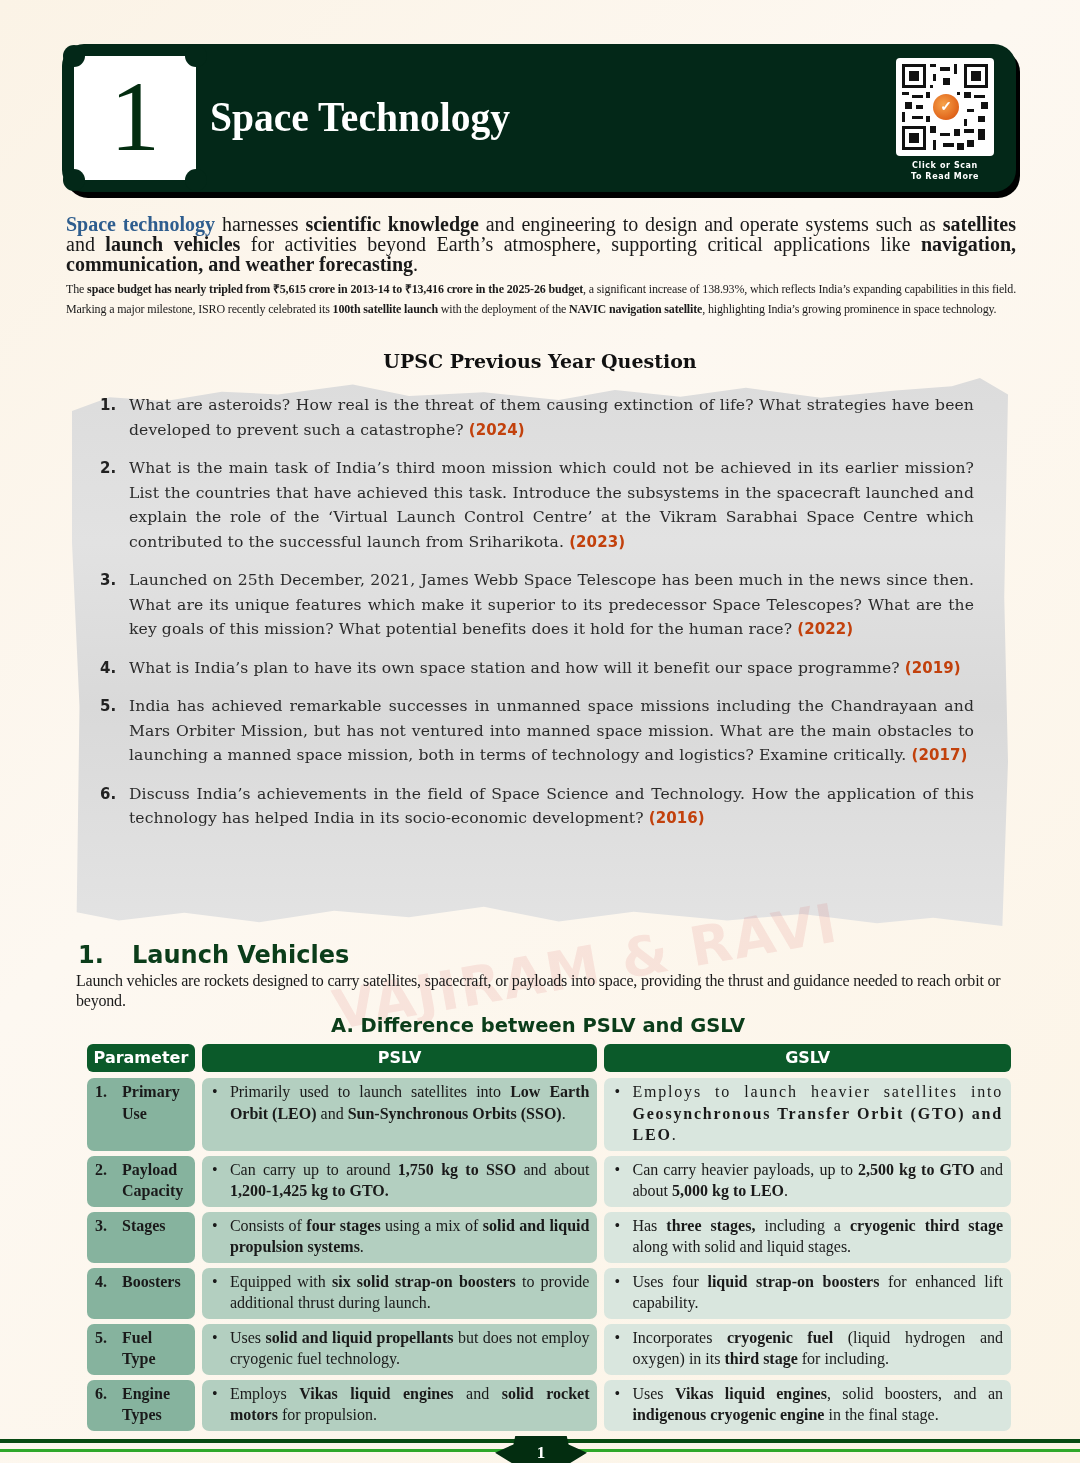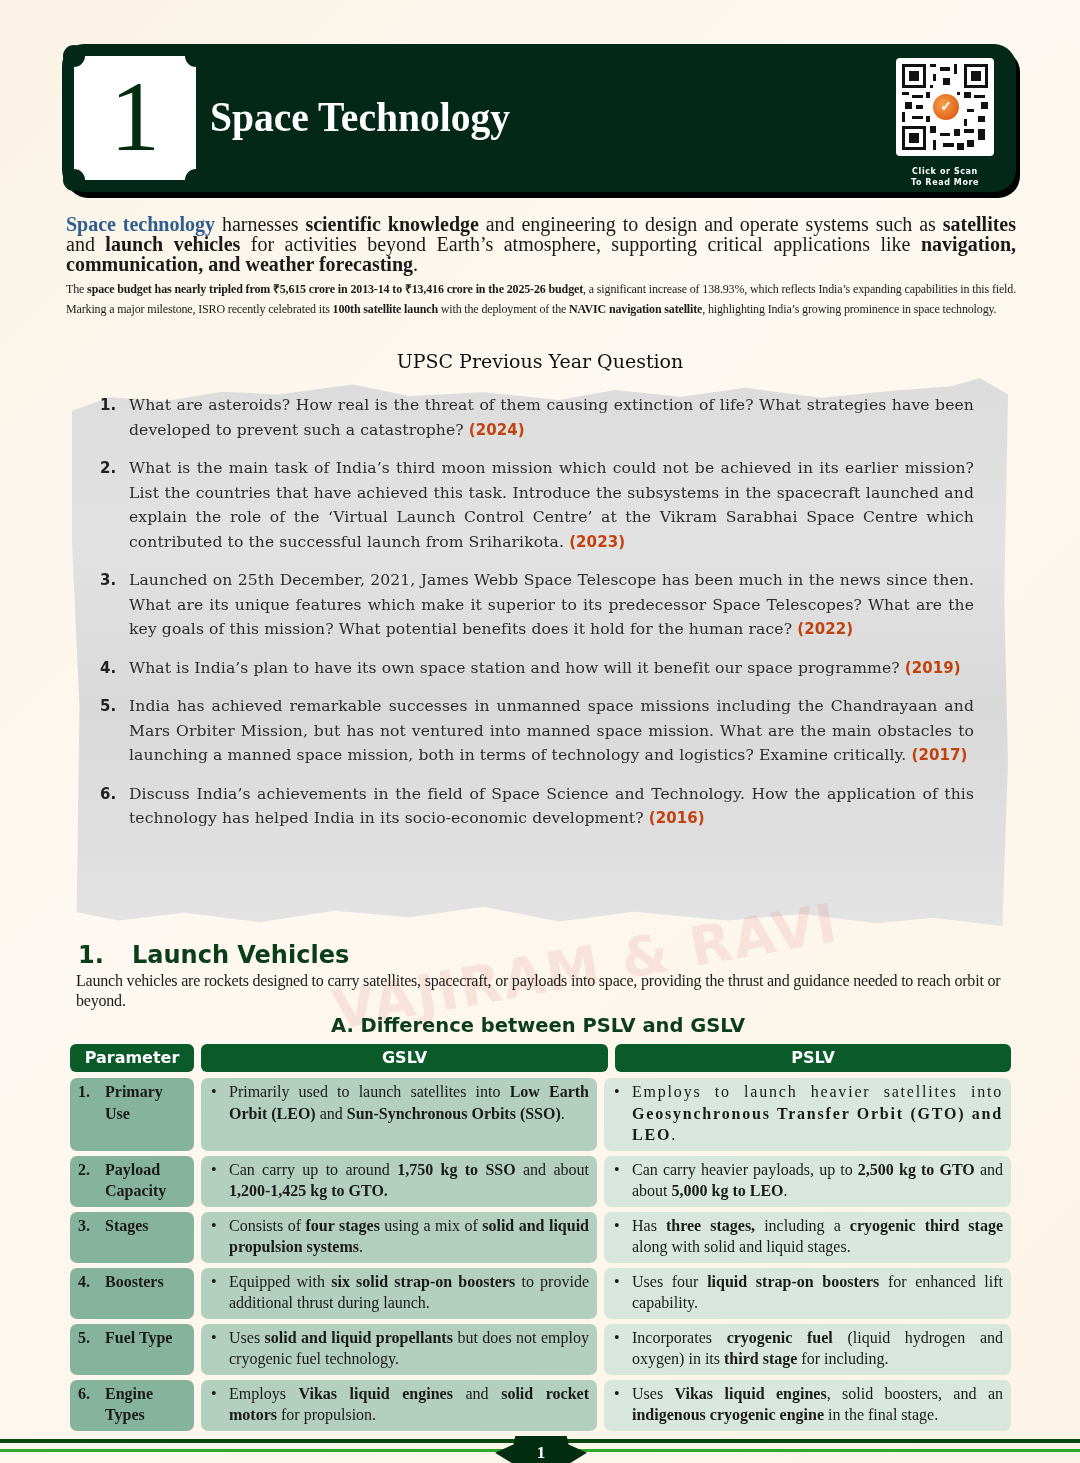--- a/index.html
+++ b/index.html
@@ -39,34 +39,34 @@
   .qr {
     width: 98px; height: 98px; background: #fff; border-radius: 4px; padding: 6px; position: relative;
   }
   .qr svg { width: 86px; height: 86px; display: block; }
   .qr-logo {
     position: absolute; left: 37px; top: 36px; width: 26px; height: 26px; border-radius: 50%;
     background: radial-gradient(circle at 40% 40%, #f6a24a, #e0641a 70%, #b8410c);
     color: #fff; font-size: 14px; font-weight: 700; text-align: center; line-height: 26px;
   }
   .qr-caption {
-    margin-top: 10px; color: #fff; font-family: "DejaVu Sans", sans-serif; font-weight: 700;
+    margin-top: 4px; color: #fff; font-family: "DejaVu Sans", sans-serif; font-weight: 700;
     font-size: 8px; line-height: 11px; letter-spacing: 0.6px;
   }
   .intro {
     position: absolute; left: 66px; width: 950px;
     font-size: 20px; line-height: 20px; text-align: justify;
   }
   .intro b { font-weight: 700; }
   .intro .hl { color: #2e5d8e; font-weight: 700; }
   .p1 { top: 214px; }
   .p2 { top: 280px; font-size: 12px; line-height: 19.5px; letter-spacing: -0.15px; }
   .pyq-title {
     position: absolute; left: 0; width: 1080px; top: 350px; text-align: center;
-    font-family: "DejaVu Serif", serif; font-weight: 400; font-size: 19px; color: #111;
+    font-family: "DejaVu Serif", serif; font-weight: 700; font-size: 19px; color: #111;
   }
   .paper {
     position: absolute; left: 72px; top: 378px; width: 936px; height: 548px;
     background: linear-gradient(180deg, #dcdcdc 0%, #e2e2e2 30%, #d9d9d9 60%, #e3e3e3 100%);
     clip-path: polygon(0 6%, 4% 3.5%, 10% 4.2%, 16% 2.5%, 22% 3%, 30% 1.2%, 36% 3.3%, 44% 2.6%, 52% 4%, 58% 2.2%, 65% 3.4%, 72% 1.8%, 80% 3.6%, 88% 2.3%, 94% 1.5%, 97% 0%, 100% 3%, 99.6% 40%, 100% 70%, 99.4% 100%, 92% 98.5%, 86% 99.5%, 78% 97.8%, 70% 99%, 60% 97.4%, 52% 99.2%, 44% 96.5%, 36% 98.4%, 28% 97.2%, 20% 99.3%, 12% 97.6%, 5% 99%, 0.5% 97.5%, 0.8% 60%, 0 30%);
     box-shadow: 0 2px 6px rgba(0,0,0,0.15);
   }
   .q-list { position: absolute; left: 100px; top: 393px; width: 874px; list-style: none; }
   .q-item {
     position: relative; padding-left: 29px; font-family: "DejaVu Serif", serif; font-size: 15.6px;
@@ -92,21 +92,21 @@
   .sub-head {
     position: absolute; left: 0; width: 1076px; top: 1014px; text-align: center;
     font-family: "DejaVu Sans", sans-serif; font-weight: 700; font-size: 19.5px; color: #0b3d1a;
   }
   .tbl { position: absolute; left: 70px; top: 1044px; width: 941px; }
   .thead { display: flex; gap: 7px; margin-bottom: 6px; }
   .th {
     background: #0b5a2a; color: #fff; font-family: "DejaVu Sans", sans-serif; font-weight: 700;
     font-size: 16px; height: 28px; line-height: 28px; text-align: center; border-radius: 6px;
   }
-  .c1 { width: 124px; }
+  .c1 { width: 108px; margin-left: 17px; }
   .c2 { width: 396px; }
   .c3 { width: 407px; }
   .trow { display: flex; gap: 7px; margin-bottom: 5px; }
   .td { border-radius: 7px; font-size: 16px; line-height: 21.5px; padding: 3px 8px 5px 8px; }
   .td.param { background: #86b39e; font-weight: 700; display: flex; }
   .td.param .pn { width: 27px; flex: none; }
   .td.pslv { background: #b3cfc0; }
   .td.gslv { background: #d9e6de; }
   .bullet { display: flex; }
   .bullet .dot { width: 20px; flex: none; padding-left: 2px; }
@@ -205,22 +205,22 @@
 
 <div class="sec-head">
   <span class="num">1.</span><span>Launch Vehicles</span>
 </div>
 <p class="sec-desc">Launch vehicles are rockets designed to carry satellites, spacecraft, or payloads into space, providing the thrust and guidance needed to reach orbit or beyond.</p>
 <div class="sub-head">A. Difference between PSLV and GSLV</div>
 
 <div class="tbl">
   <div class="thead">
     <div class="th c1">Parameter</div>
+    <div class="th c2">PSLV</div>
     <div class="th c3">GSLV</div>
-    <div class="th c2">PSLV</div>
   </div>
   <div id="tbody">
       <div class="trow">
         <div class="td param c1">
           <span class="pn">1.</span>
           <span>Primary Use</span>
         </div>
         <div class="td pslv c2">
           <div class="bullet">
             <span class="dot">•</span>

